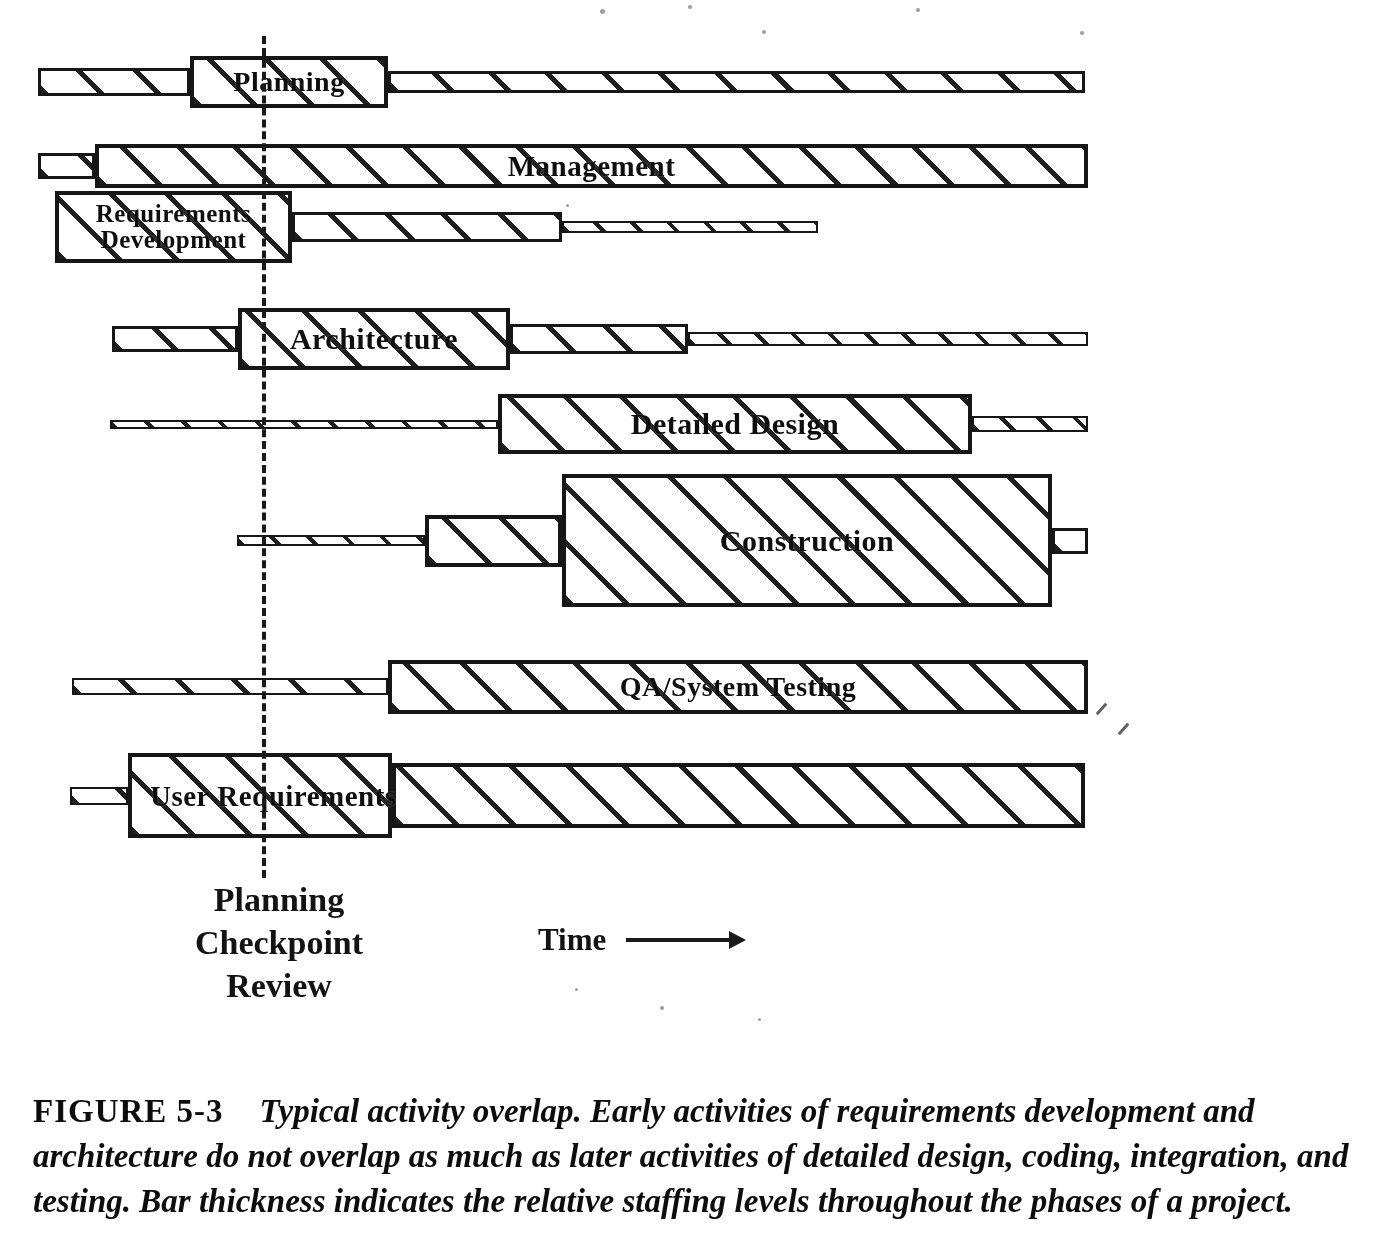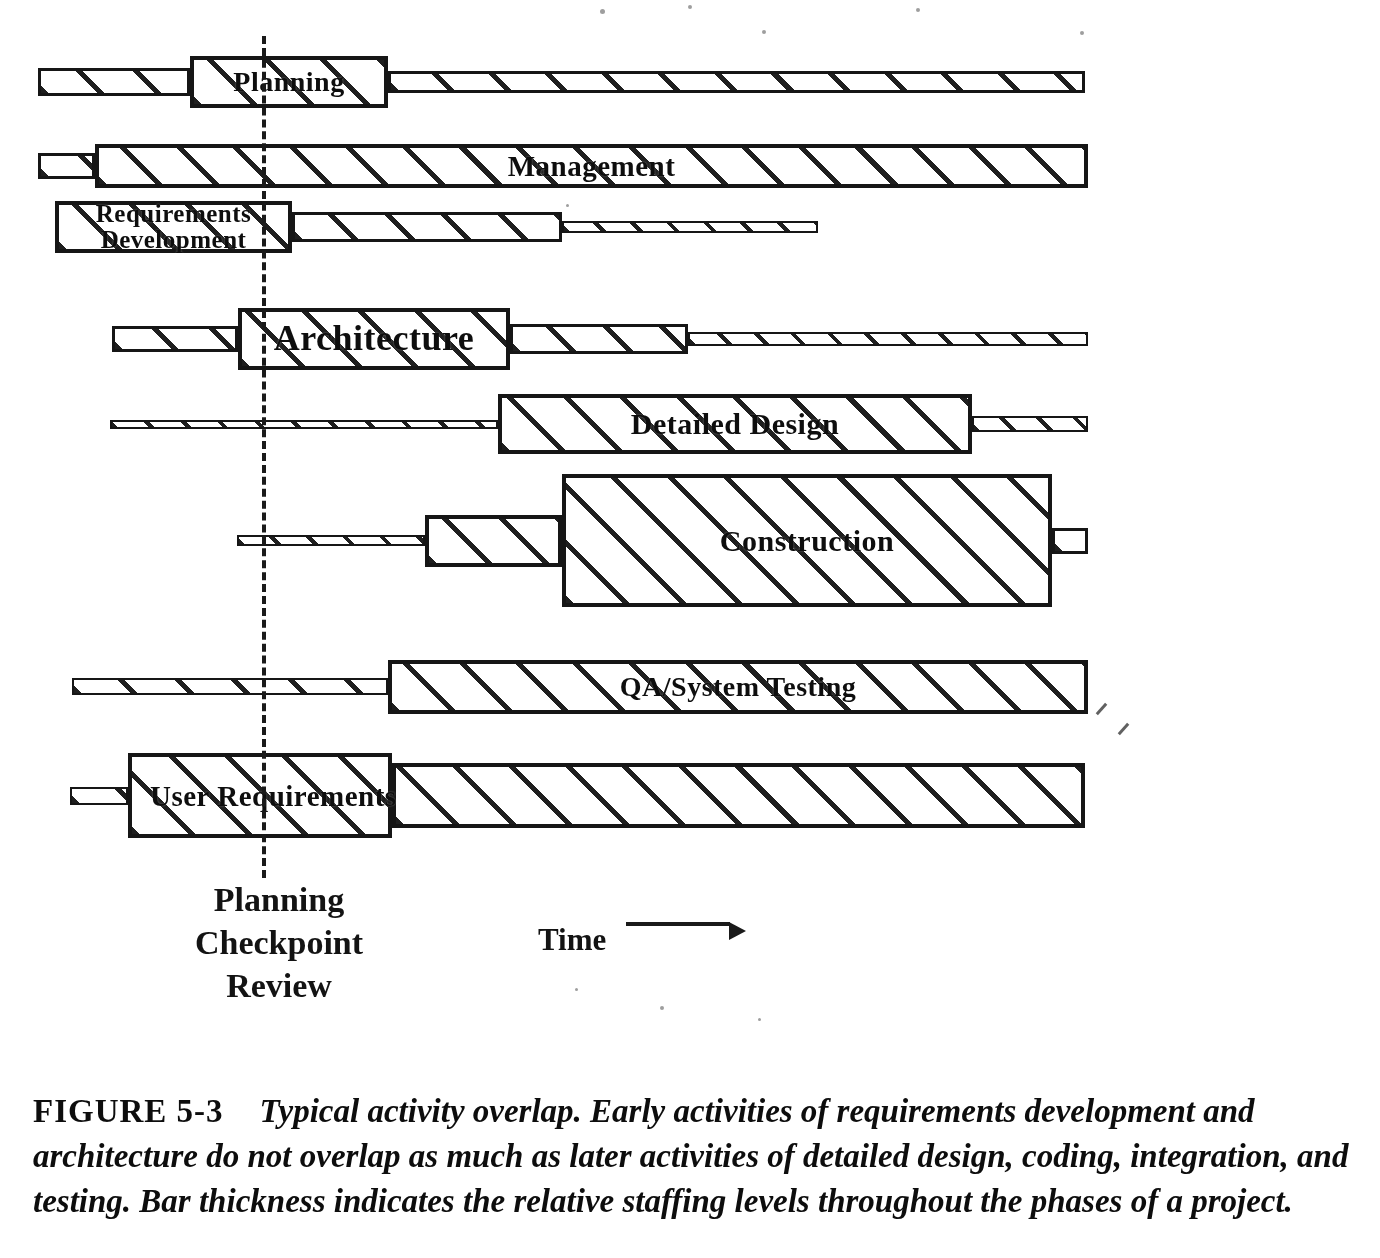--- a/index.html
+++ b/index.html
@@ -31,21 +31,21 @@
     position:absolute; left:262px; top:36px; height:842px; width:0;
     border-left:4px dashed #1a1a1a; z-index:4;
   }
   
   .checkpoint {
     position:absolute; left:138px; top:878px; width:282px;
     text-align:center; font-weight:700; font-size:34px; line-height:1.27;
     color:#131313; white-space:pre-line;
   }
   
-  .time-group { position:absolute; left:538px; top:922px; display:flex; }
+  .time-group { position:absolute; left:538px; top:922px; display:flex; align-items:center; }
   .time-label { font-weight:700; font-size:31px; color:#131313; margin-right:20px; }
   .arrow-line { width:104px; height:4px; background:#1a1a1a; flex:none; }
   .arrow-head {
     width:0; height:0; flex:none; margin-left:-1px;
     border-left:17px solid #1a1a1a; border-top:9px solid transparent; border-bottom:9px solid transparent;
   }
   
   .caption {
     position:absolute; left:33px; top:1056px; width:1324px;
     font-size:33px; line-height:1.37; color:#0d0d0d;
@@ -70,32 +70,32 @@
   </div>
 
   <div class="row" style="top:121px; left:38px; height:44px;margin-top:23px;">
     <div class="seg b3" style="width:57px; height:26px;"></div>
     <div class="seg b4 lbl" style="width:993px; height:44px;">
       <span style="font-size:29px;">Management</span>
     </div>
   </div>
 
   <div class="row" style="top:196px; left:55px; height:62px;">
-    <div class="seg b4 lbl" style="width:237px; height:52px;">
+    <div class="seg b4 lbl" style="width:237px; height:72px;">
       <span style="font-size:25px;">Requirements
 Development</span>
     </div>
     <div class="seg b3" style="width:270px; height:30px;"></div>
     <div class="seg sm b2" style="width:256px; height:12px;"></div>
   </div>
 
   <div class="row" style="top:308px; left:112px; height:62px;">
     <div class="seg b3" style="width:126px; height:26px;"></div>
     <div class="seg b4 lbl" style="width:272px; height:62px;">
-      <span style="font-size:36px;">Architecture</span>
+      <span style="font-size:30px;">Architecture</span>
     </div>
     <div class="seg b3" style="width:178px; height:30px;"></div>
     <div class="seg sm b2" style="width:400px; height:14px;"></div>
   </div>
 
   <div class="row" style="top:394px; left:110px; height:60px;">
     <div class="seg sm b2" style="width:388px; height:9px;"></div>
     <div class="seg b4 lbl" style="width:474px; height:60px;">
       <span style="font-size:30px;">Detailed Design</span>
     </div>

